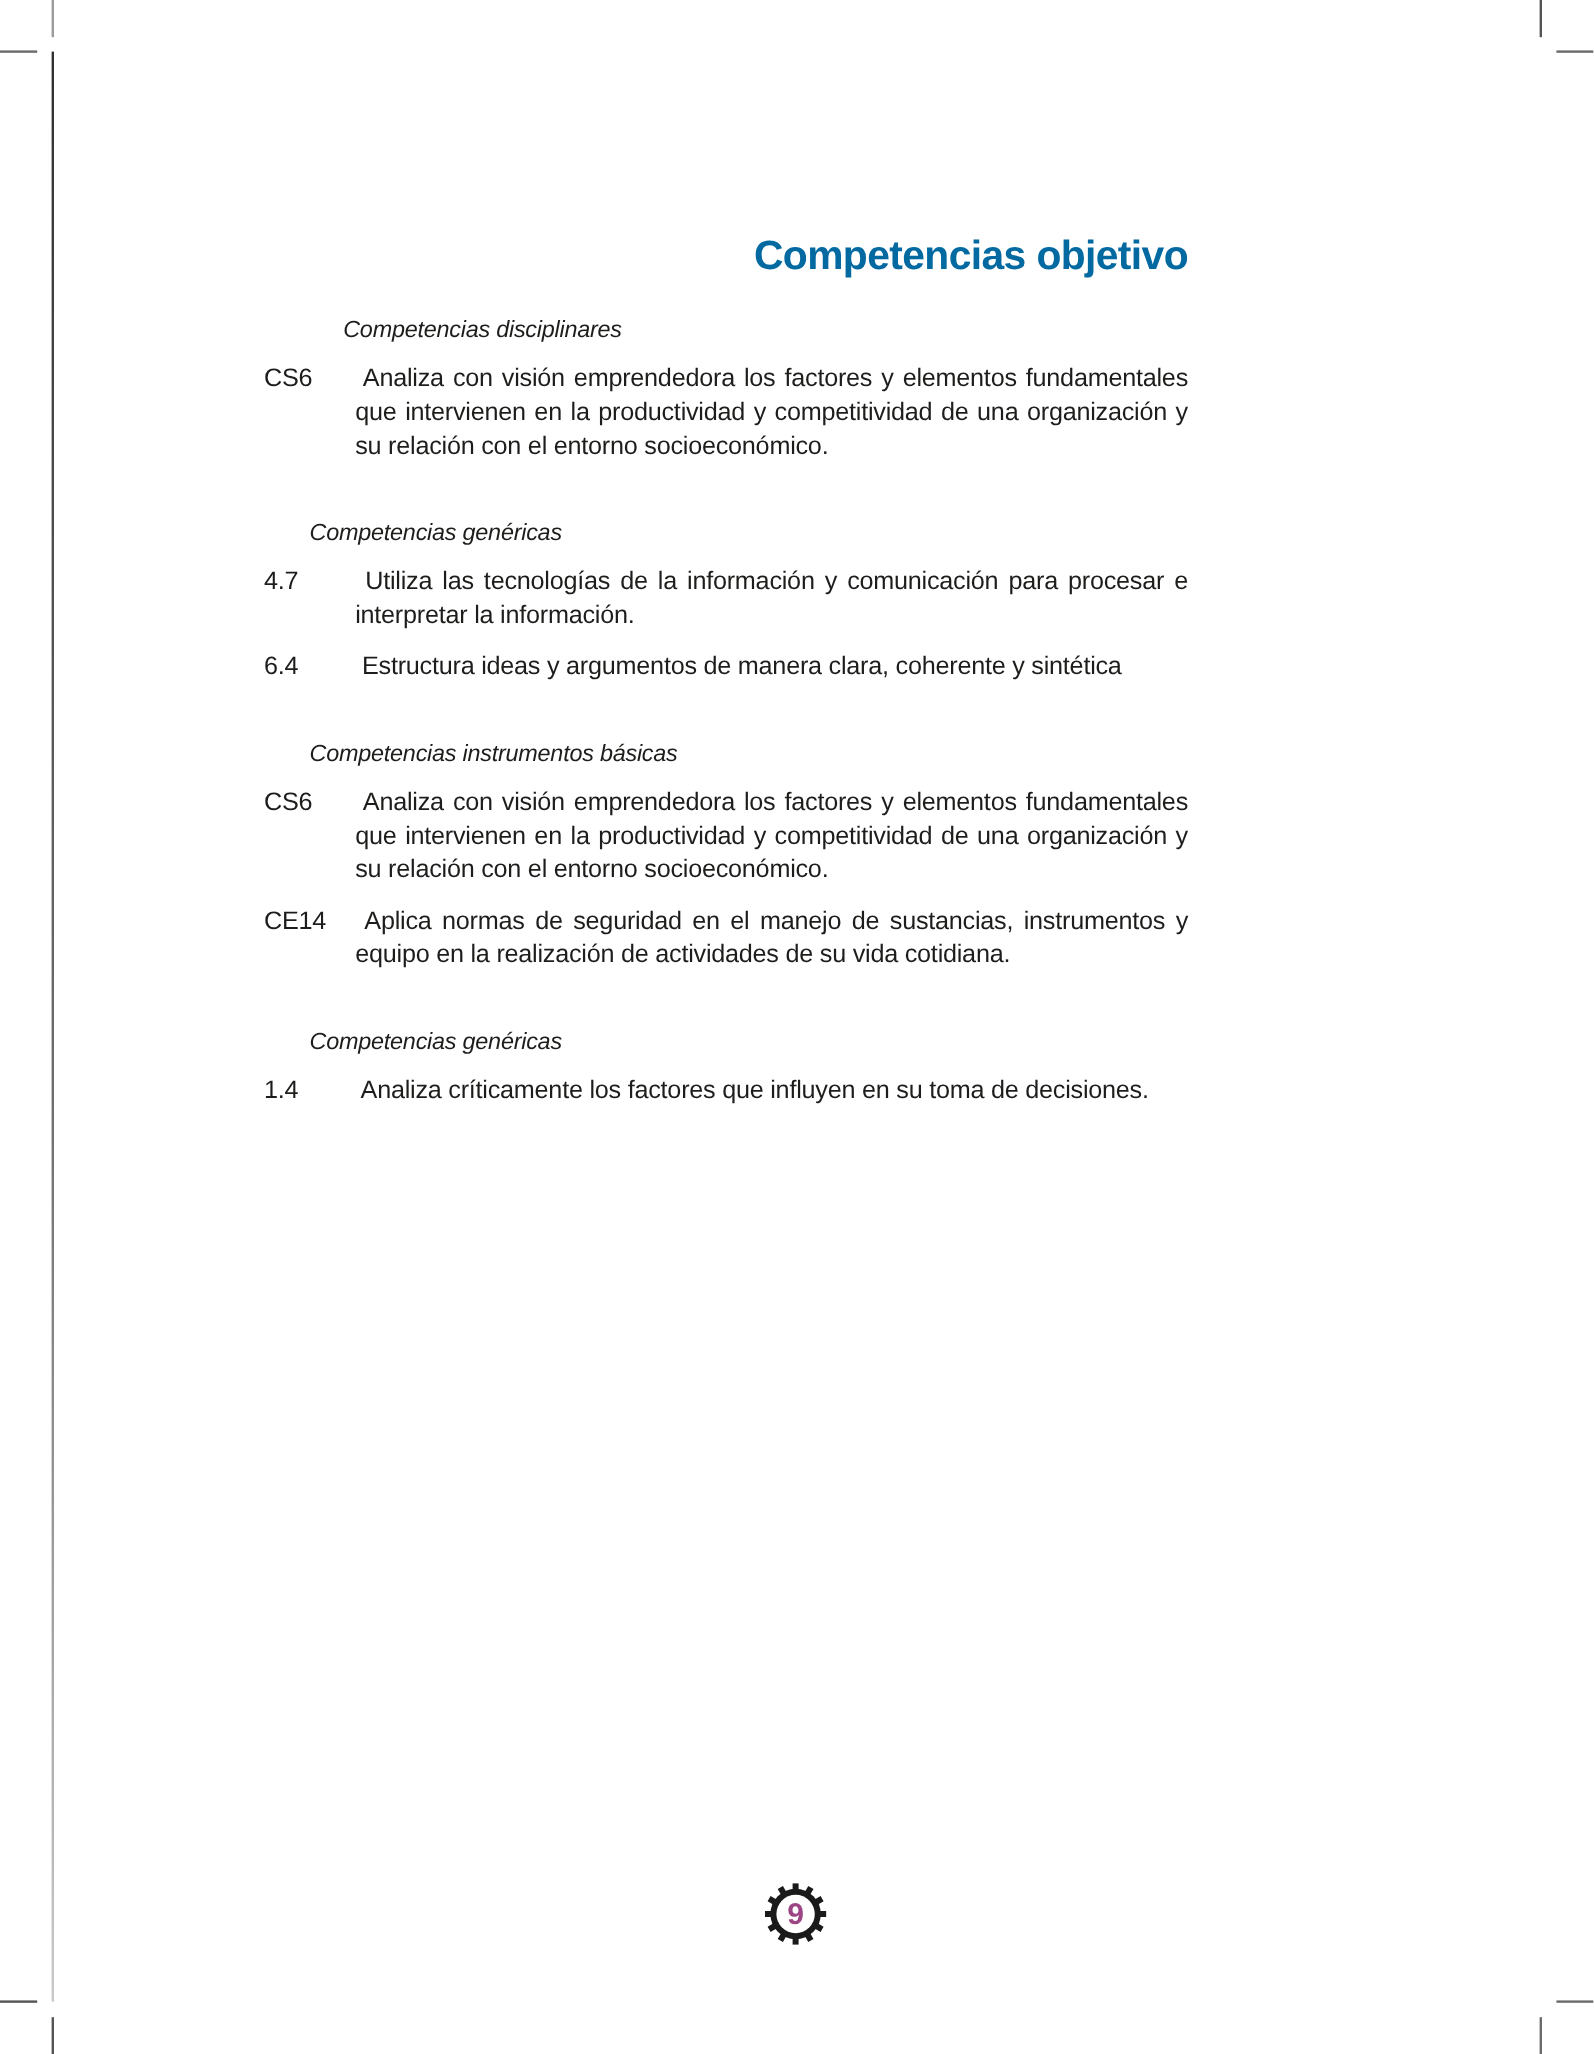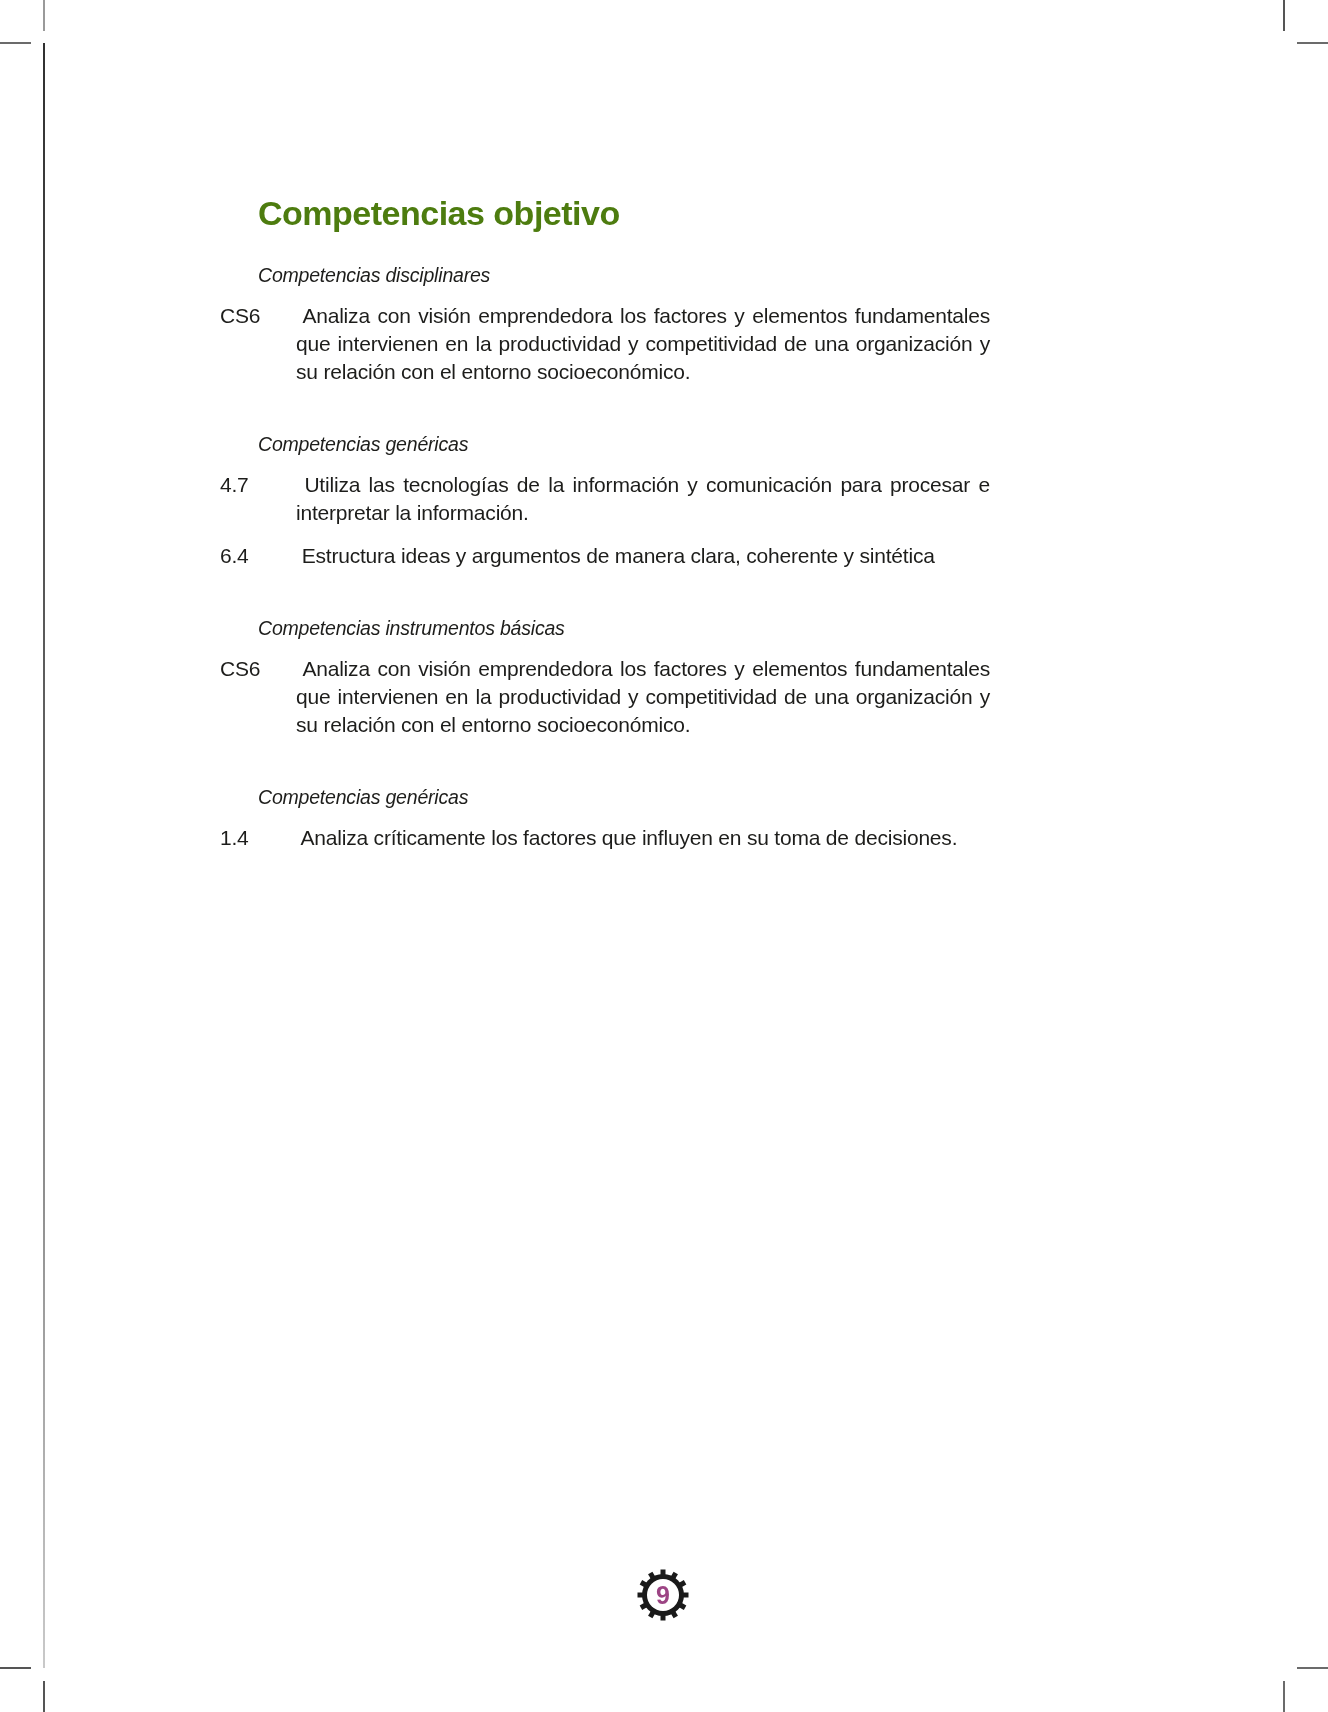--- a/index.html
+++ b/index.html
@@ -21,30 +21,30 @@
   .mark.bl-h{left:0;top:1667px;width:31px;height:2px;background:#555;}
   .mark.bl-v{left:43px;top:1681px;width:2px;height:31px;background:#555;}
   .mark.br-h{left:1297px;top:1667px;width:31px;height:2px;}
   .mark.br-v{left:1283px;top:1681px;width:2px;height:31px;}
 
   .content{
     position:absolute;left:258px;top:0;width:732px;
     font-stretch:condensed;letter-spacing:-0.2px;
   }
   .doc-title{
-    margin:195px 0 0 0;text-align:left;
+    margin:195px 0 0 0;text-align:right;
     font-size:34px;line-height:36px;font-weight:bold;
-    color:#4d7c0f;letter-spacing:-0.5px;
+    color:#0369a1;letter-spacing:-0.5px;
   }
   .sec-heading{
     font-style:italic;font-weight:normal;
     font-size:19.5px;line-height:24px;
     margin:46px 0 0 0;
   }
-  .sec-heading.first{margin-top:32px;}
+  .sec-heading.first{margin-top:32px;margin-left:28px;}
   .item{
     font-size:21px;line-height:28px;
     margin:15px 0 0 0;
     text-align:justify;
     padding-left:38px;text-indent:-38px;
   }
   .item .lbl{display:inline-block;min-width:38px;}
   .page-badge{
     position:absolute;left:637px;top:1569px;width:52px;height:52px;
   }
@@ -79,20 +79,24 @@
   <p class="item">
     <span class="lbl">6.4</span>
     <span>Estructura ideas y argumentos de manera clara, coherente y sintética</span>
   </p>
 
   <h2 class="sec-heading">Competencias instrumentos básicas</h2>
   <p class="item">
     <span class="lbl">CS6</span>
     <span>Analiza con visión emprendedora los factores y elementos fundamentales que intervienen en la productividad y competitividad de una organización y su relación con el entorno socioeconómico.</span>
   </p>
+  <p class="item">
+    <span class="lbl">CE14</span>
+    <span>Aplica normas de seguridad en el manejo de sustancias, instrumentos y equipo en la realización de actividades de su vida cotidiana.</span>
+  </p>
 
   <h2 class="sec-heading">Competencias genéricas</h2>
   <p class="item">
     <span class="lbl">1.4</span>
     <span>Analiza críticamente los factores que influyen en su toma de decisiones.</span>
   </p>
 </div>
 
 <div class="page-badge">
   <svg width="52" height="52" viewBox="0 0 52 52">

